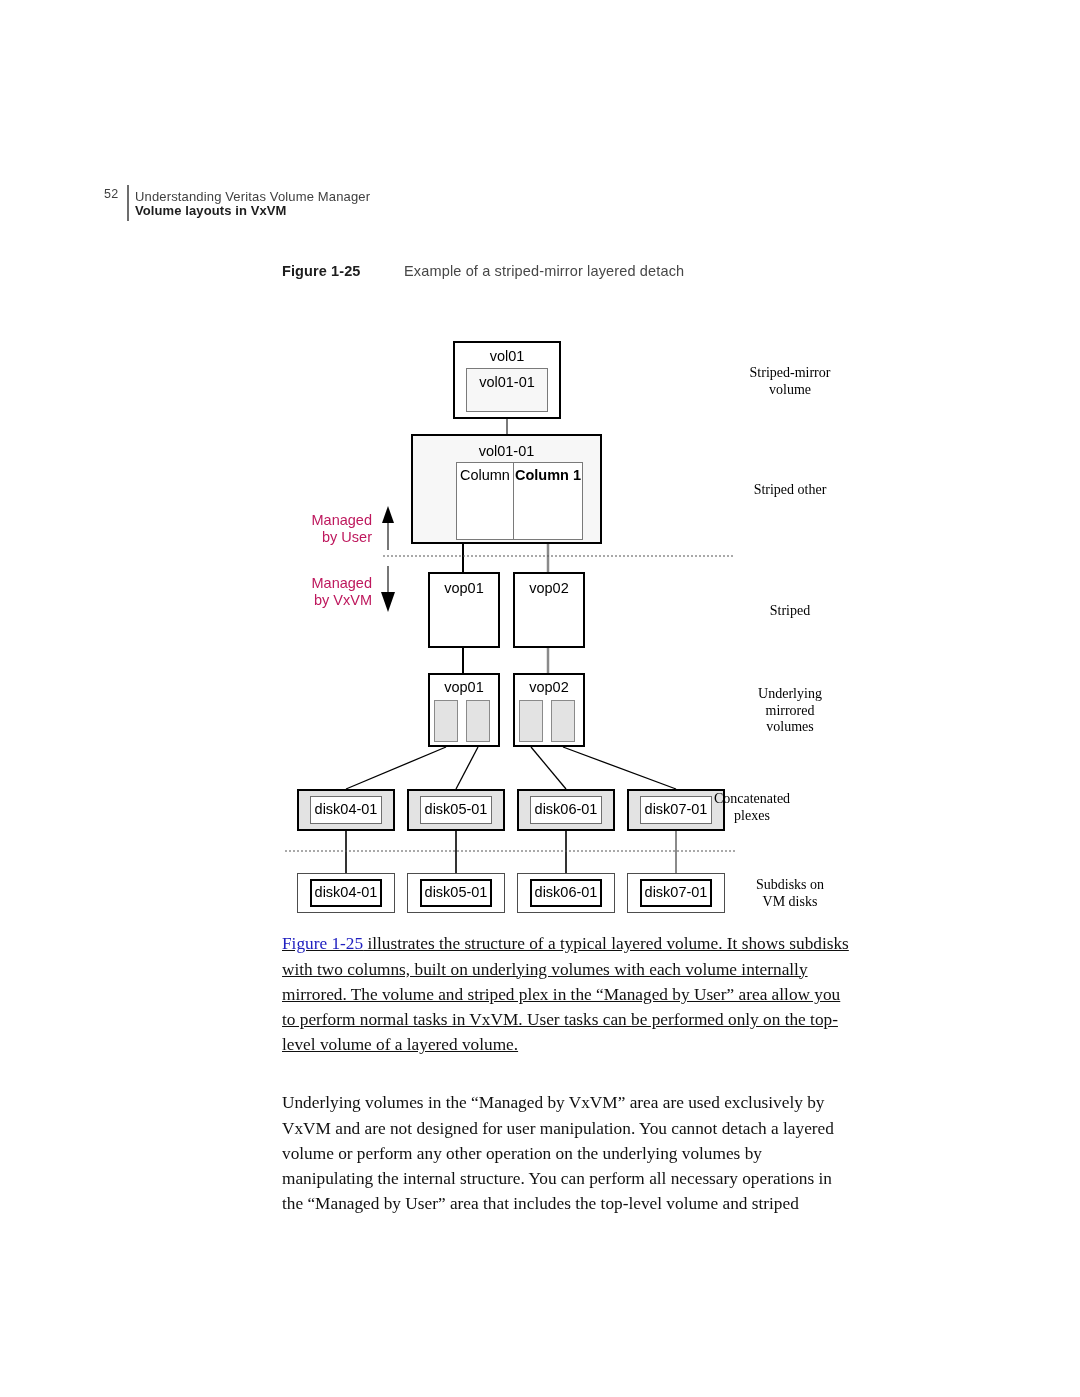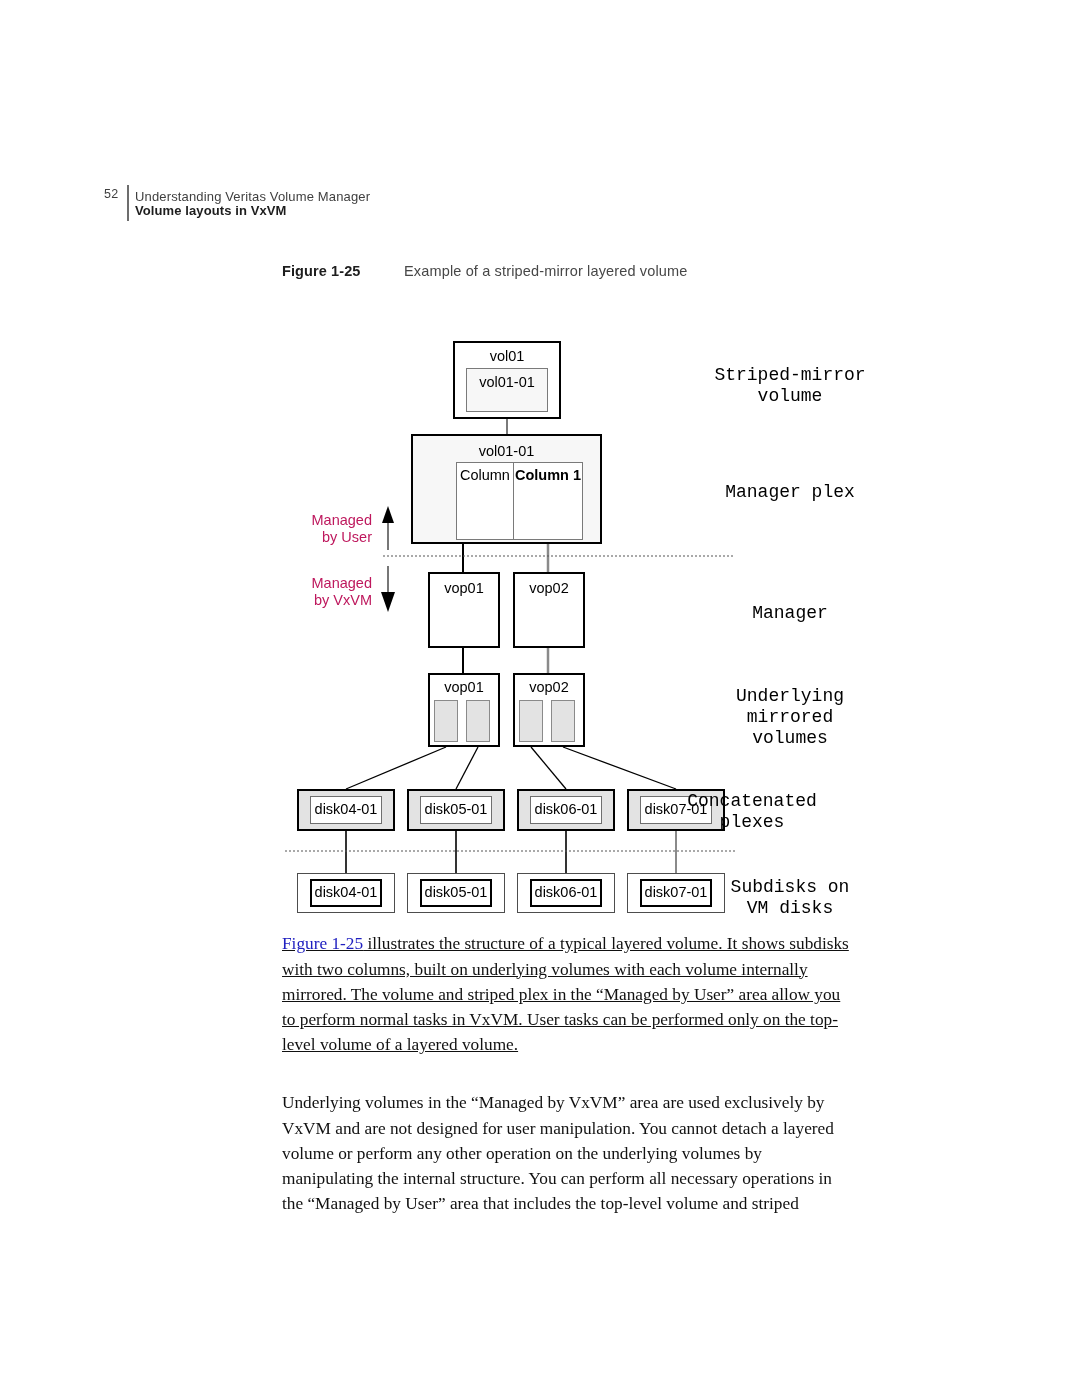--- a/index.html
+++ b/index.html
@@ -240,22 +240,22 @@
   }
   .vmsd-inner > .lbl { margin-top: 4px; }
   #vmsd-0 { left: 297px; }  #vmsd-in-0 { left: 310px; }
   #vmsd-1 { left: 407px; }  #vmsd-in-1 { left: 420px; }
   #vmsd-2 { left: 517px; }  #vmsd-in-2 { left: 530px; }
   #vmsd-3 { left: 627px; }  #vmsd-in-3 { left: 640px; }
 
   
   .side-label {
     position: absolute;
-    font-family: Liberation Mono, monospace;
-    font-size: 18px;
+    font-family: Liberation Serif, serif;
+    font-size: 14px;
     color: #000;
     text-align: center;
     line-height: 1.18;
     width: 200px;
   }
   #side-striped-mirror { left: 690px; top: 365px; }
   #side-striped-plex   { left: 690px; top: 482px; }
   #side-subdisks       { left: 690px; top: 603px; }
   #side-underlying     { left: 690px; top: 686px; }
   #side-concat         { left: 652px; top: 791px; }
@@ -294,21 +294,21 @@
 
 <div id="page-header">
   <div class="folio">52</div>
   <div class="rule"></div>
   <div class="chapter">Understanding Veritas Volume Manager</div>
   <div class="section">Volume layouts in VxVM</div>
 </div>
 
 <div id="figure-caption">
   <div class="fig-num">Figure 1-25</div>
-  <div class="fig-title">Example of a striped-mirror layered volume</div>
+  <div class="fig-title">Example of a striped-mirror layered detach</div>
 </div>
 
 <svg id="diagram" viewBox="0 0 1080 1397" width="1080" height="1397" xmlns="http://www.w3.org/2000/svg">
 
   <line x1="507" y1="412" x2="507" y2="434" stroke="#7a7a7a" stroke-width="2"></line>
 
   <line x1="463" y1="540" x2="463" y2="572" stroke="#000" stroke-width="2"></line>
   <line x1="548" y1="540" x2="548" y2="572" stroke="#8a8a8a" stroke-width="2.5"></line>
 
   <line x1="463" y1="648" x2="463" y2="673" stroke="#000" stroke-width="2"></line>
@@ -411,24 +411,24 @@
 <div class="managed-label" id="managed-vxvm">
   <div>Managed</div>
   <div>by VxVM</div>
 </div>
 
 <div class="side-label" id="side-striped-mirror">
   <div>Striped-mirror</div>
   <div>volume</div>
 </div>
 <div class="side-label" id="side-striped-plex">
-  <div>Manager plex</div>
+  <div>Striped other</div>
 </div>
 <div class="side-label" id="side-subdisks">
-  <div>Manager</div>
+  <div>Striped</div>
 </div>
 <div class="side-label" id="side-underlying">
   <div>Underlying</div>
   <div>mirrored</div>
   <div>volumes</div>
 </div>
 <div class="side-label" id="side-concat">
   <div>Concatenated</div>
   <div>plexes</div>
 </div>

